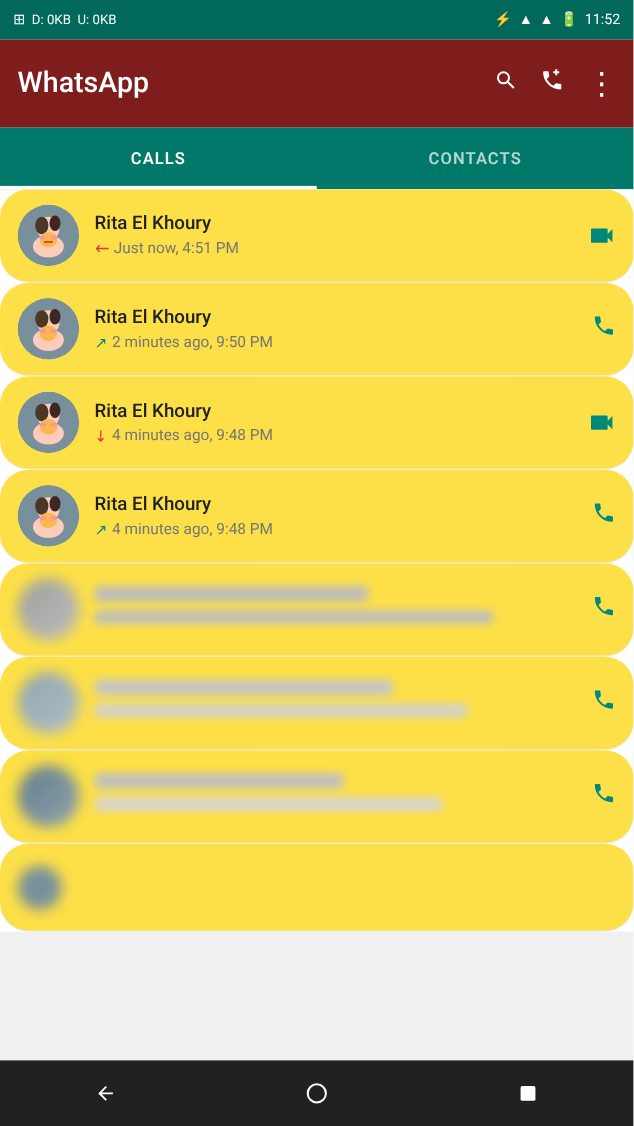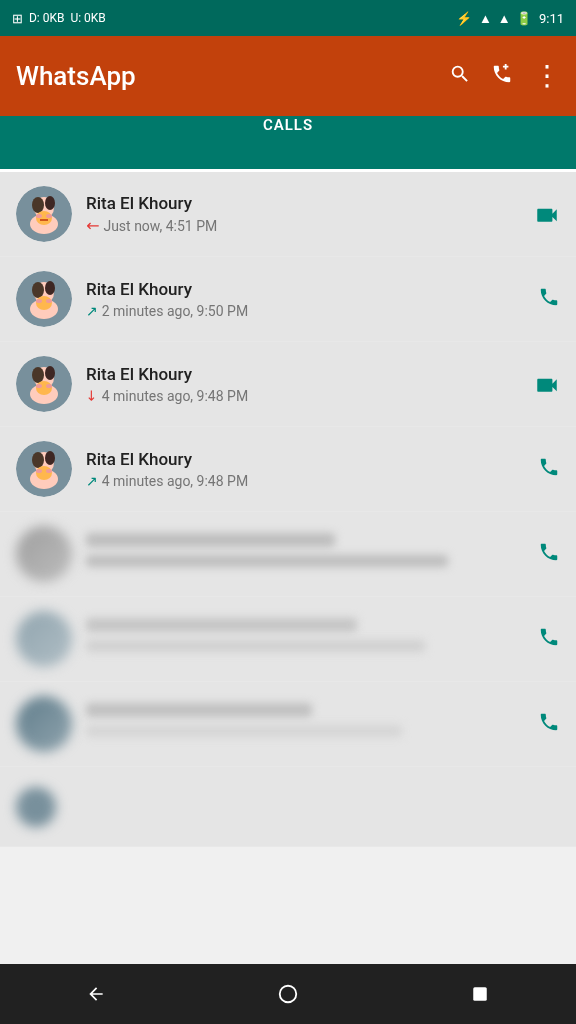--- a/index.html
+++ b/index.html
@@ -21,21 +21,21 @@
       justify-content: space-between;
       padding: 0 12px;
       color: white;
       font-size: 12px;
     }
     .status-left { display: flex; gap: 6px; align-items: center; }
     .status-right { display: flex; gap: 6px; align-items: center; font-size: 13px; }
 
     
     .app-bar {
-      background: #c2410c;
+      background: #7f1d1d;
       height: 80px;
       display: flex;
       align-items: center;
       padding: 0 16px;
       justify-content: space-between;
     }
     .app-title {
       color: white;
       font-size: 26px;
       font-weight: 500;
@@ -54,21 +54,21 @@
     
     .tab-bar {
       background: #00796b;
       height: 56px;
       display: flex;
       align-items: stretch;
     }
     .tab {
       flex: 1;
       display: flex;
-      align-items: flex-start;
+      align-items: center;
       justify-content: center;
       color: rgba(255,255,255,0.7);
       font-size: 15px;
       font-weight: 600;
       letter-spacing: 1px;
       cursor: pointer;
       position: relative;
       text-transform: uppercase;
     }
     .tab.active {
@@ -87,22 +87,23 @@
     
     .call-list {
       background: white;
       flex: 1;
     }
     .call-item {
       display: flex;
       align-items: center;
       padding: 14px 16px;
       border-bottom: 1px solid #e8e8e8;
-      background: #e5e5e5;
+      background: #fde047;
       min-height: 80px;
+      border-radius: 26px;
     }
     .call-info {
       flex: 1;
     }
     .call-name {
       font-size: 17px;
       font-weight: 500;
       color: #212121;
       margin-bottom: 4px;
     }
@@ -193,21 +194,21 @@
   <div class="status-left">
     <span style="font-size:13px;">⊞</span>
     <span>D: 0KB</span>
     <span>U: 0KB</span>
   </div>
   <div class="status-right">
     <span>⚡</span>
     <span>▲</span>
     <span>▲</span>
     <span>🔋</span>
-    <span>9:11</span>
+    <span>11:52</span>
   </div>
 </div>
 
 <div class="app-bar">
   <span class="app-title">WhatsApp</span>
   <div class="app-bar-actions">
     <span class="app-bar-icon">
       <svg width="22" height="22" viewBox="0 0 24 24" fill="white">
         <path d="M15.5 14h-.79l-.28-.27A6.471 6.471 0 0 0 16 9.5 6.5 6.5 0 1 0 9.5 16c1.61 0 3.09-.59 4.23-1.57l.27.28v.79l5 4.99L20.49 19l-4.99-5zm-6 0C7.01 14 5 11.99 5 9.5S7.01 5 9.5 5 14 7.01 14 9.5 11.99 14 9.5 14z"></path>
       </svg>
@@ -218,20 +219,23 @@
       </svg>
     </span>
     <span class="app-bar-icon" style="font-size:28px; letter-spacing:-1px; line-height:1;">⋮</span>
   </div>
 </div>
 
 <div class="tab-bar">
   <div class="tab active">
     <span>CALLS</span>
   </div>
+  <div class="tab">
+    <span>CONTACTS</span>
+  </div>
 </div>
 
 <div class="main-content">
   <div class="call-list">
 
     <div class="call-item">
       <div class="face-svg">
         <svg width="56" height="56" viewBox="0 0 56 56">
           <circle cx="28" cy="28" r="28" fill="#78909c"></circle>
           <ellipse cx="28" cy="22" rx="10" ry="11" fill="#ffccbc"></ellipse>

